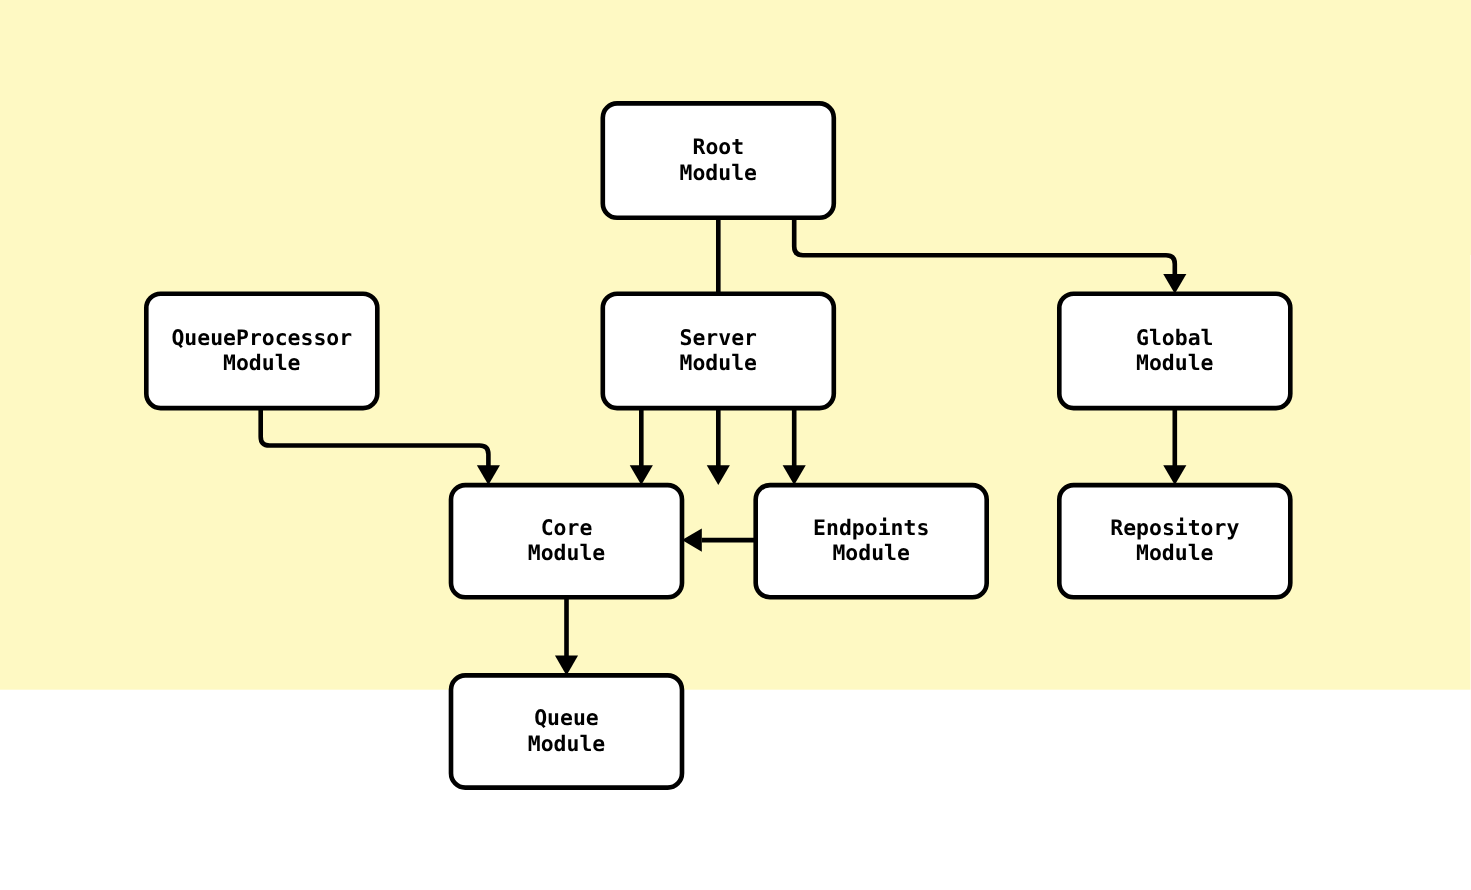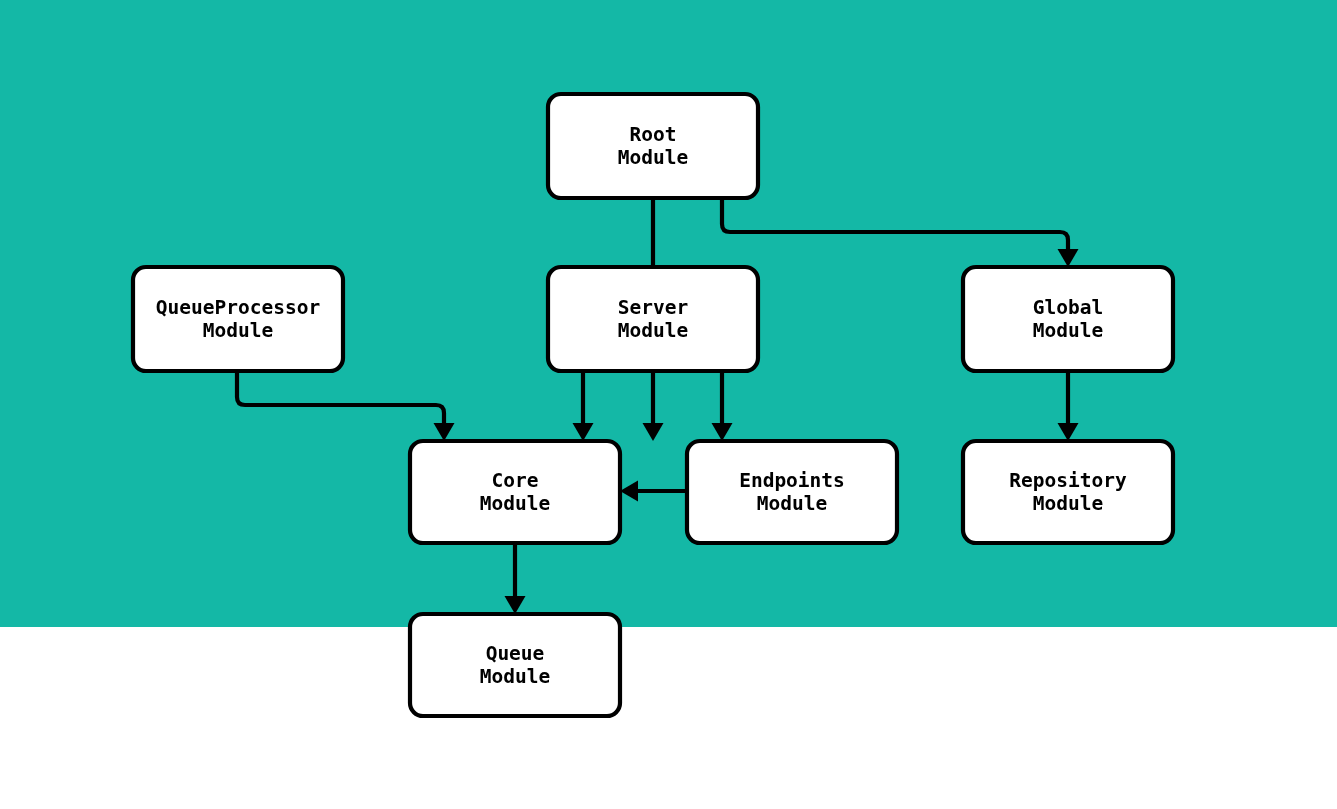--- a/index.html
+++ b/index.html
@@ -10,21 +10,21 @@
   body {
     width: 1337px;
     height: 809px;
     overflow: hidden;
     font-family: "DejaVu Sans Mono", monospace;
   }
   #diagram-root {
     position: relative;
     width: 1337px;
     height: 627px;
-    background: #14b8a6;
+    background: #fef9c3;
   }
   svg#diagram-svg {
     display: block;
     width: 1337px;
     height: 809px;
   }
   .node-box {
     fill: #ffffff;
     stroke: #000000;
     stroke-width: 4.2;

